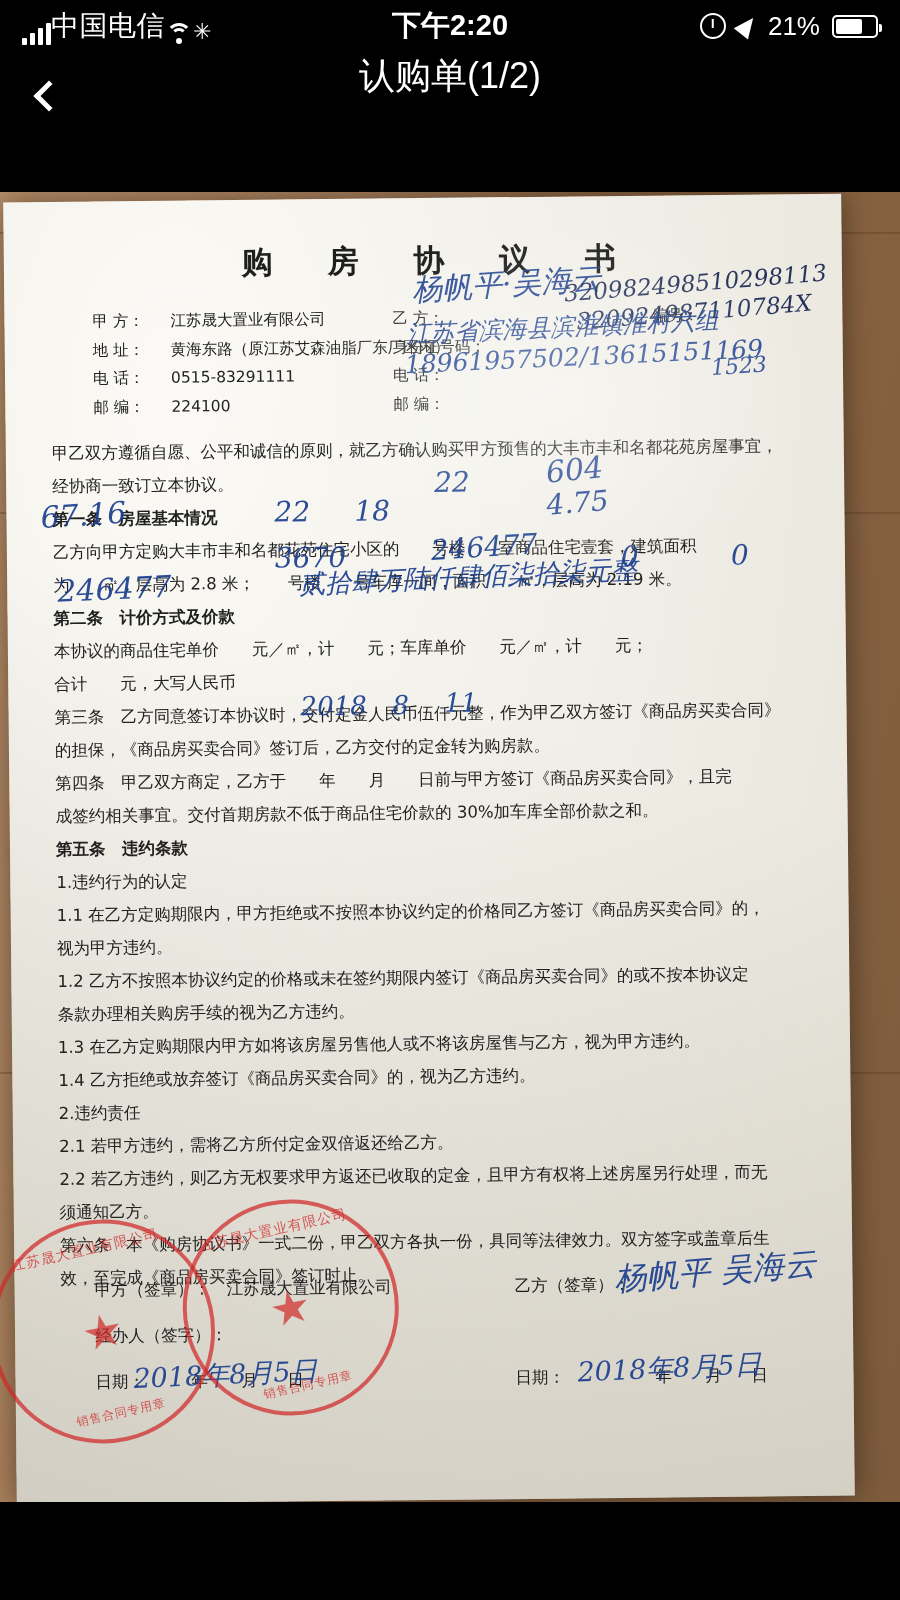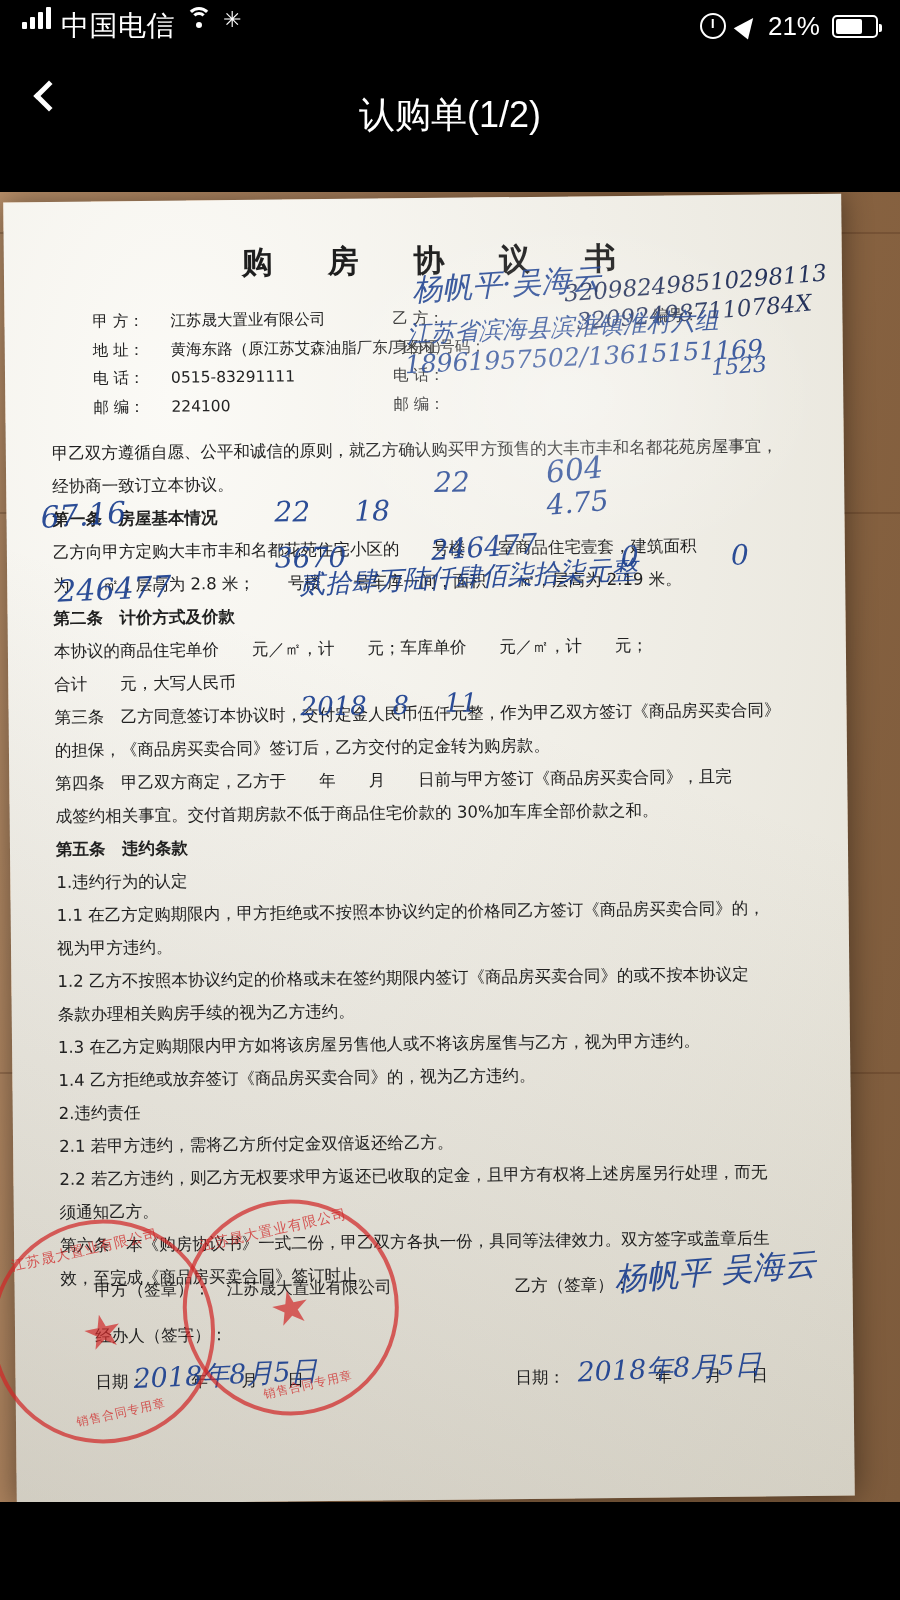--- a/index.html
+++ b/index.html
@@ -12,21 +12,21 @@
   #app { position: relative; width: 900px; height: 1600px; background: #000; }
 
   
   .statusbar {
     position: relative; height: 52px; width: 100%;
     background: #000; color: #fff;
     display: flex; align-items: center;
     padding: 0 22px;
     font-size: 27px;
   }
-  .sb-left { display: flex; align-items: flex-start; gap: 10px; }
+  .sb-left { display: flex; align-items: flex-end; }
   .signal-bars { display: flex; align-items: flex-end; gap: 3px; height: 22px; }
   .signal-bars i { display: block; width: 5px; background: #fff; border-radius: 1px; }
   .signal-bars i:nth-child(1) { height: 7px; }
   .signal-bars i:nth-child(2) { height: 12px; }
   .signal-bars i:nth-child(3) { height: 17px; }
   .signal-bars i:nth-child(4) { height: 22px; }
   .carrier { font-size: 28px; letter-spacing: 0.5px; }
   .wifi-icon { position: relative; width: 28px; height: 22px; }
   .wifi-icon span {
     position: absolute; left: 50%; transform: translateX(-50%);
@@ -68,21 +68,21 @@
   }
   .battery:after {
     content: ""; position: absolute; right: -6px; top: 7px;
     width: 3px; height: 8px; background: #fff; border-radius: 0 2px 2px 0;
   }
   .battery b { display: block; height: 100%; background: #fff; border-radius: 2px; }
 
   
   .navbar {
     height: 88px; width: 100%; background: #000; color: #fff;
-    display: flex; align-items: flex-end; position: relative;
+    display: flex; align-items: flex-start; position: relative;
   }
   .back-btn {
     width: 90px; height: 88px; display: flex; align-items: center;
     justify-content: center; cursor: pointer;
   }
   .chev {
     width: 22px; height: 22px; border-left: 5px solid #fff;
     border-bottom: 5px solid #fff; transform: rotate(45deg);
     margin-left: 8px;
   }
@@ -206,20 +206,21 @@
           <i></i>
       </span>
       <span class="carrier">中国电信</span>
       <span class="wifi-icon">
         <span class="a"></span>
           <span class="b"></span>
           <span class="c"></span>
       </span>
       <span class="snow">✳</span>
     </div>
+    <div class="sb-center">下午2:20</div>
     <div class="sb-right">
       <span class="lock-rot"></span>
       <span class="loc-arrow"></span>
       <span>21%</span>
       <span class="battery">
           <b style="width:68%"></b>
         </span>
     </div>
   </div>
 

